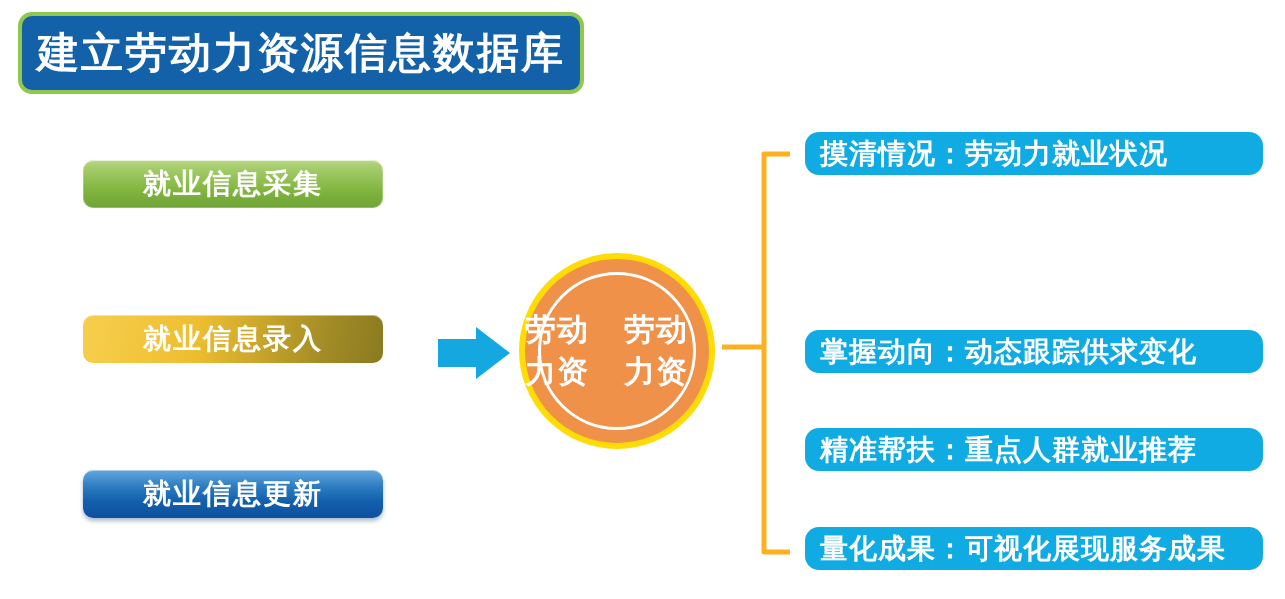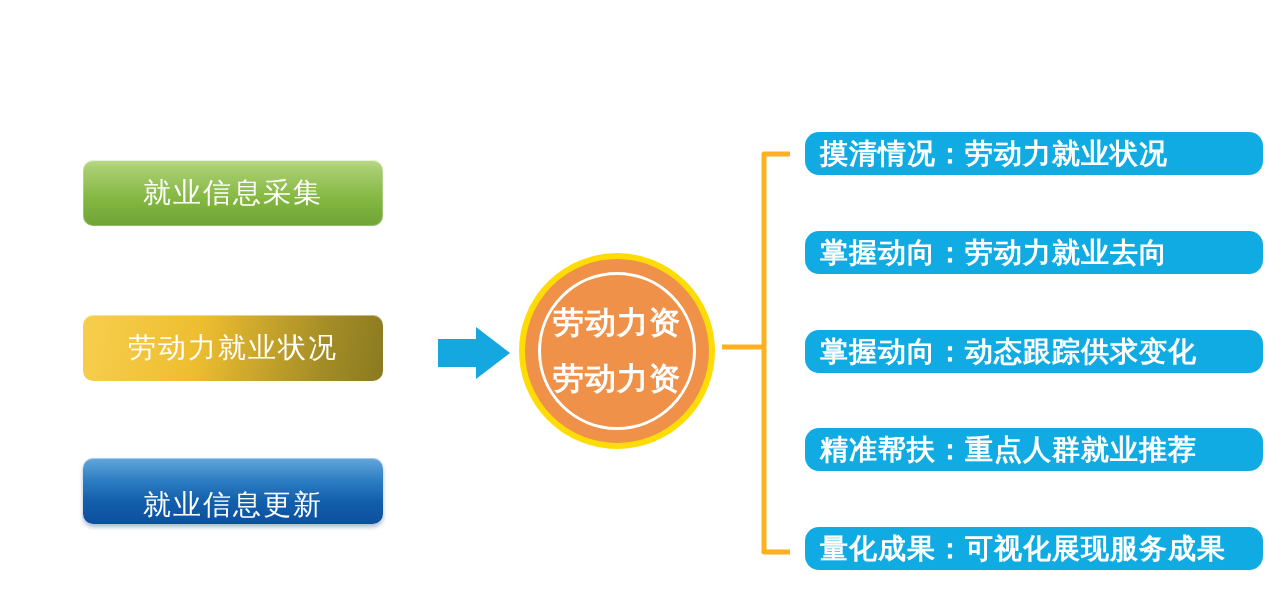--- a/index.html
+++ b/index.html
@@ -14,76 +14,78 @@
     border:4px solid var(--title-border,#8FC74F);
     border-radius:14px;
     display:flex;align-items:center;justify-content:center;
   }
   .title-box .title-text{
     color:var(--text,#fff);font-size:42px;font-weight:700;letter-spacing:2px;
     font-family:"Liberation Serif","DejaVu Serif",serif;
   }
   
   .step{
-    position:absolute;left:83px;width:300px;height:66px;border-radius:10px;box-sizing:border-box;
+    position:absolute;left:83px;width:300px;height:48px;border-radius:10px;box-sizing:border-box;
     display:flex;align-items:center;justify-content:center;
-    color:var(--text,#fff);font-size:28px;font-weight:400;letter-spacing:2px;
+    color:var(--text,#fff);font-size:28px;font-weight:700;letter-spacing:2px;
   }
   .step-green{
     top:160px;
     background:linear-gradient(180deg,#bcdb8a 0%,var(--step-green-start,#A9CE70) 12%,#83b741 60%,var(--step-green-end,#6FA335) 100%);
     box-shadow:inset 0 1px 0 rgba(255,255,255,.55), inset 0 0 0 1px rgba(255,255,255,.25);
   }
   .step-gold{
     top:315px;
     background:linear-gradient(100deg,var(--step-gold-start,#F7CE4D) 0%,#eebe30 38%,#a38c26 80%,var(--step-gold-end,#8A7A20) 100%);
     box-shadow:inset 0 1px 0 rgba(255,255,255,.45);
   }
   .step-blue{
-    top:458px;
+    top:470px;
     background:linear-gradient(180deg,#62a7db 0%,#2c7cc2 35%,#1260ab 65%,var(--step-blue-end,#0D4FA0) 100%);
     box-shadow:inset 0 1px 0 rgba(255,255,255,.45), 0 3px 4px rgba(10,60,120,.35);
-    align-items:flex-end;
   }
   
   .flow-arrow{position:absolute;left:436px;top:324px;}
   
   .db-circle{
     position:absolute;left:519px;top:253px;width:196px;height:196px;box-sizing:border-box;
     border-radius:50%;
     background:var(--database-fill,#F0914A);
     border:6px solid var(--database-ring,#FFDC05);
   }
   .db-ring{position:absolute;inset:13px;border:3px solid #fff;border-radius:50%;}
   .db-text{
-    position:absolute;inset:0;display:flex;flex-direction:column;align-items:center;justify-content:center;gap:14px;
+    position:absolute;inset:0;display:flex;flex-direction:row;align-items:center;justify-content:center;gap:14px;
     color:var(--text,#fff);font-size:31px;font-weight:700;letter-spacing:1px;
   }
   
   .bracket{position:absolute;left:0;top:0;pointer-events:none;}
   
   .outcome{
     position:absolute;left:805px;width:458px;height:43px;box-sizing:border-box;border-radius:14px;
     background:var(--outcome-background,#10ABE2);
     display:flex;align-items:center;padding-left:15px;
     color:var(--text,#fff);font-size:28px;font-weight:700;letter-spacing:1px;white-space:nowrap;
   }
   .o1{top:132px}.o2{top:231px}.o3{top:330px}.o4{top:428px}.o5{top:527px}
 </style>
 </head>
 <body>
 
 <div class="canvas">
 
+  <div class="title-box">
+    <span class="title-text">建立劳动力资源信息数据库</span>
+  </div>
 
   <div class="step step-green">
     <span>就业信息采集</span>
   </div>
   <div class="step step-gold">
-    <span>劳动力就业状况</span>
+    <span>就业信息录入</span>
   </div>
   <div class="step step-blue">
     <span>就业信息更新</span>
   </div>
 
   <svg class="flow-arrow" width="78" height="58" viewBox="0 0 78 58">
     <polygon points="2,15 40,15 40,3 74,29 40,55 40,43 2,43" style="fill:var(--arrow,#14A7E0)"></polygon>
   </svg>
 
   <div class="db-circle">
@@ -94,23 +96,20 @@
     </div>
   </div>
 
   <svg class="bracket" width="1285" height="599" viewBox="0 0 1285 599">
     <path d="M722 347 H764 M790 154 H764 V552 H790" fill="none" stroke-width="5" stroke-linejoin="round" style="stroke:var(--bracket,#FFB01E)"></path>
   </svg>
 
   <div class="outcome o1">
     <span>摸清情况：劳动力就业状况</span>
   </div>
-  <div class="outcome o2">
-    <span>掌握动向：劳动力就业去向</span>
-  </div>
   <div class="outcome o3">
     <span>掌握动向：动态跟踪供求变化</span>
   </div>
   <div class="outcome o5">
     <span>量化成果：可视化展现服务成果</span>
   </div>
   <div class="outcome o4">
     <span>精准帮扶：重点人群就业推荐</span>
   </div>
 

